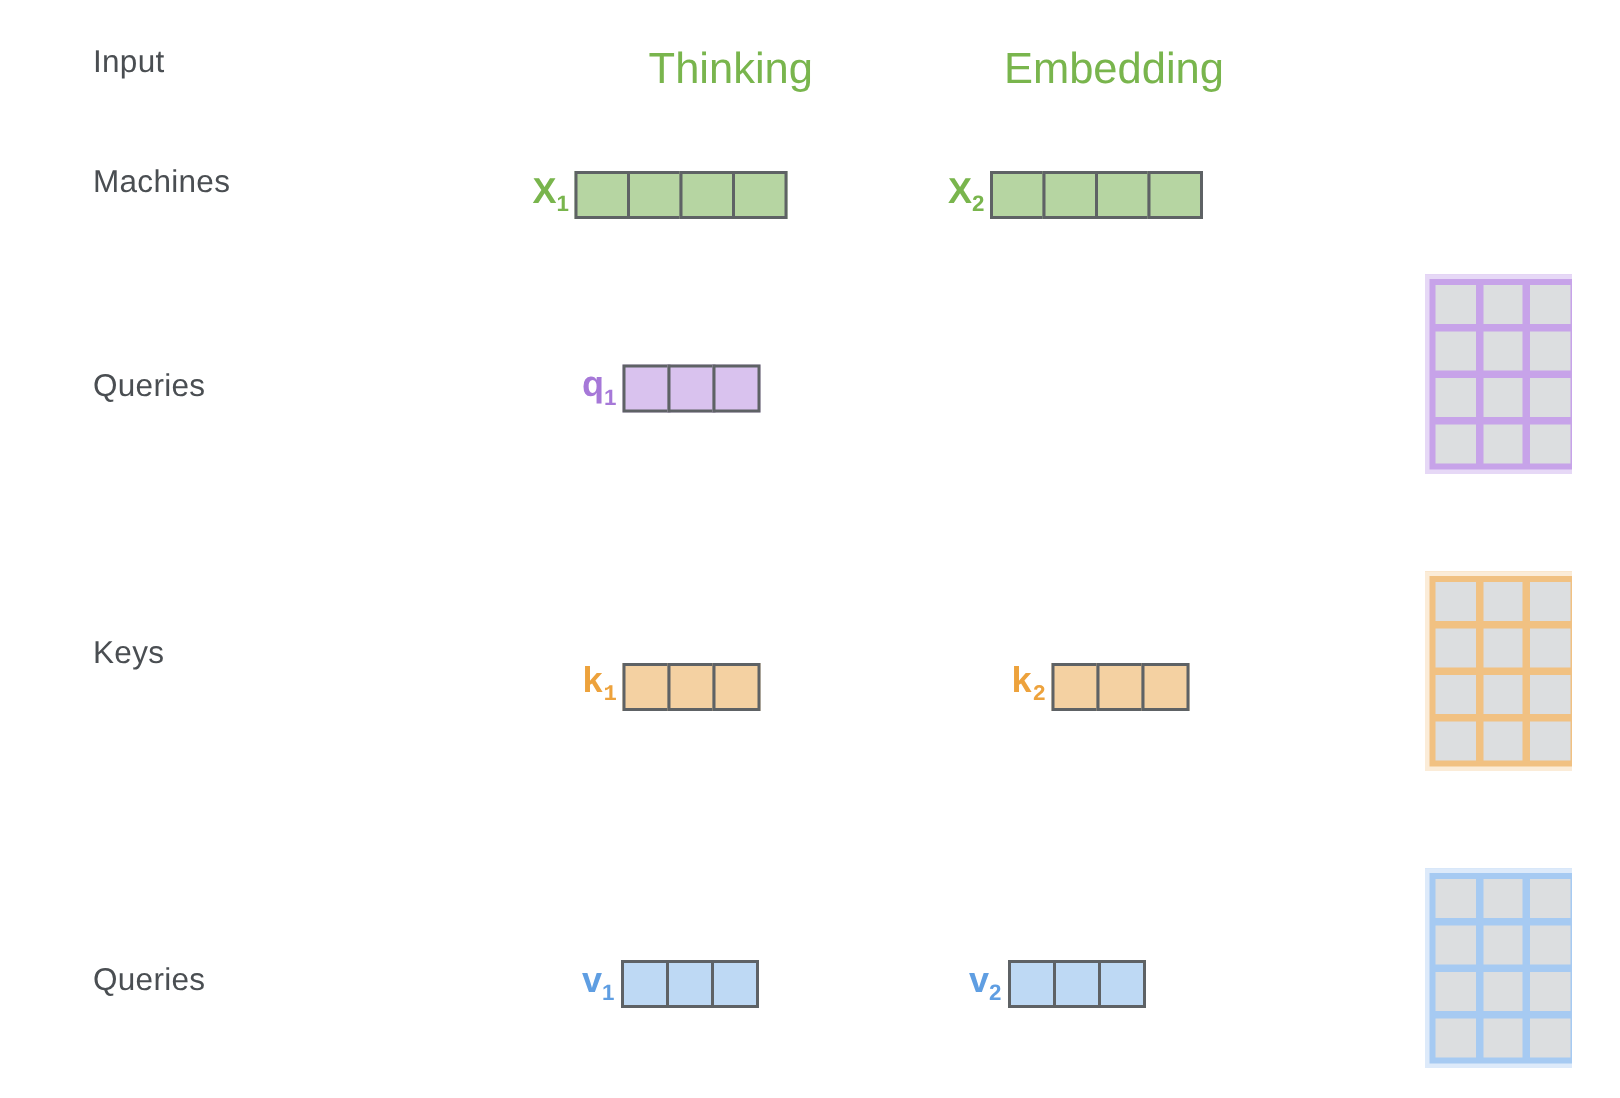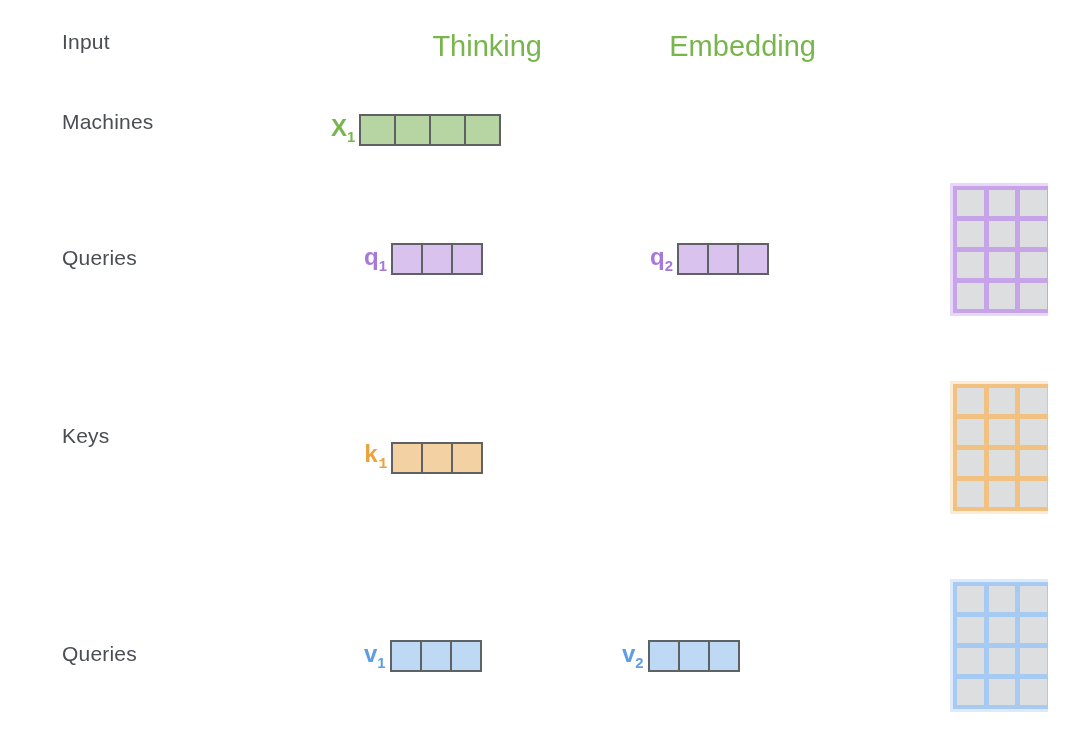--- a/index.html
+++ b/index.html
@@ -26,20 +26,21 @@
     font-weight: normal;
     color: var(--green-text, #79b54d);
     white-space: nowrap;
   }
   .vgroup {
     position: absolute;
     display: flex;
     align-items: center;
     gap: 4px;
     height: 36px;
+    margin-left: 24px;
   }
   .vlabel {
     font-size: 24px;
     font-weight: bold;
     line-height: 1;
     white-space: nowrap;
   }
   .vlabel sub { font-size: 62%; }
   .vec { display: flex; }
   .cell {
@@ -92,46 +93,55 @@
 
   <div class="vgroup" style="left:331px; top:112px">
     <span class="vlabel c-green"><span>X</span><sub>1</sub></span>
     <div class="vec">
       <div class="cell w4 f-green"></div>
       <div class="cell w4 f-green"></div>
       <div class="cell w4 f-green"></div>
       <div class="cell w4 f-green"></div>
     </div>
   </div>
+  <div class="vgroup" style="left:608px; top:112px">
+    <span class="vlabel c-green"><span>X</span><sub>2</sub></span>
+    <div class="vec">
+      <div class="cell w4 f-green"></div>
+      <div class="cell w4 f-green"></div>
+      <div class="cell w4 f-green"></div>
+      <div class="cell w4 f-green"></div>
+    </div>
+  </div>
 
   <div class="vgroup" style="left:364px; top:241px">
     <span class="vlabel c-purple"><span>q</span><sub>1</sub></span>
     <div class="vec">
       <div class="cell w3 f-purple"></div>
       <div class="cell w3 f-purple"></div>
       <div class="cell w3 f-purple"></div>
     </div>
   </div>
-  <div class="vgroup" style="left:650px; top:241px">
-    <span class="vlabel c-purple"><span>q</span><sub>2</sub></span>
-    <div class="vec">
-      <div class="cell w3 f-purple"></div>
-      <div class="cell w3 f-purple"></div>
-      <div class="cell w3 f-purple"></div>
-    </div>
-  </div>
 
   <div class="vgroup" style="left:364px; top:440px">
     <span class="vlabel c-orange"><span>k</span><sub>1</sub></span>
     <div class="vec">
       <div class="cell w3 f-orange"></div>
       <div class="cell w3 f-orange"></div>
       <div class="cell w3 f-orange"></div>
     </div>
   </div>
+  <div class="vgroup" style="left:650px; top:440px">
+    <span class="vlabel c-orange"><span>k</span><sub>2</sub></span>
+    <div class="vec">
+      <div class="cell w3 f-orange"></div>
+      <div class="cell w3 f-orange"></div>
+      <div class="cell w3 f-orange"></div>
+    </div>
+  </div>
 
   <div class="vgroup" style="left:364px; top:638px">
     <span class="vlabel c-blue"><span>v</span><sub>1</sub></span>
     <div class="vec">
       <div class="cell w3 f-blue"></div>
       <div class="cell w3 f-blue"></div>
       <div class="cell w3 f-blue"></div>
     </div>
   </div>
   <div class="vgroup" style="left:622px; top:638px">

